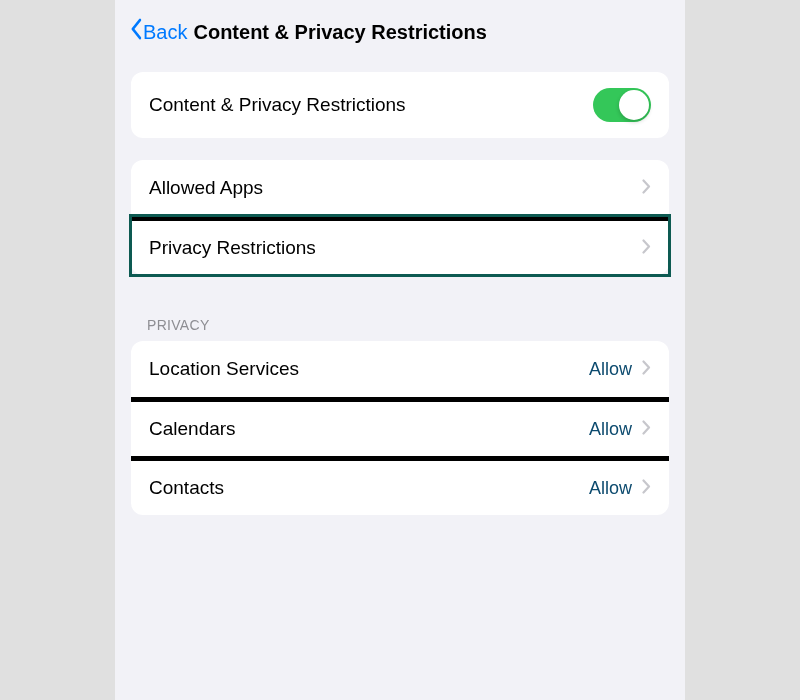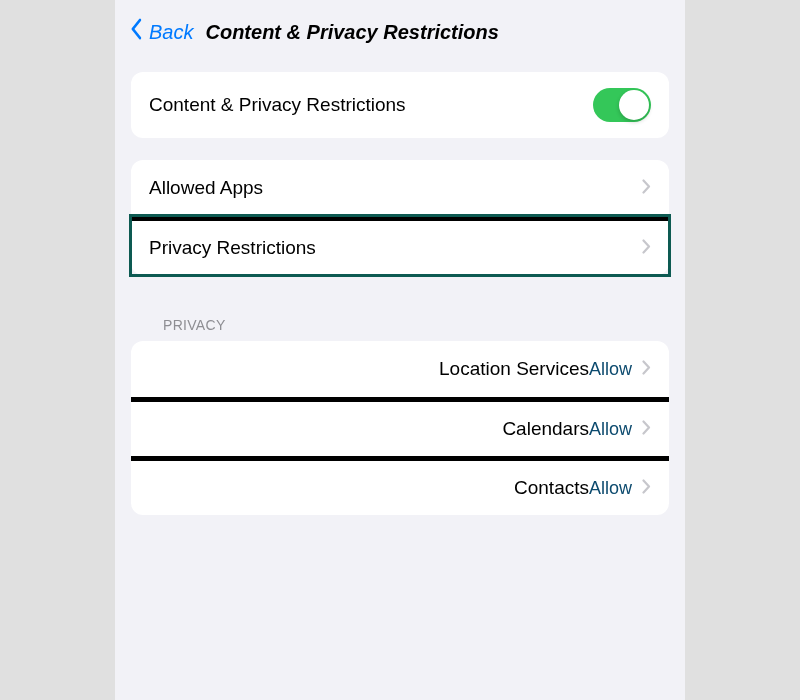--- a/index.html
+++ b/index.html
@@ -15,22 +15,20 @@
     .phone-frame {
       width: 570px;
       background: #f2f2f7;
       min-height: 700px;
       overflow: hidden;
     }
     .nav-bar {
       display: flex;
       align-items: center;
       padding: 18px 14px 16px 14px;
-      gap: 6px;
-      font-style: italic;
     }
     .back-chevron {
       color: #007aff;
       font-size: 24px;
       font-weight: 500;
       display: inline-block;
       transform: scaleX(0.8);
     }
     .back-label {
       color: #007aff;
@@ -49,21 +47,21 @@
       border-radius: 12px;
       overflow: visible;
     }
     .section.group {
       margin-bottom: 32px;
     }
     .section-header {
       font-size: 14px;
       color: #8e8e93;
       text-transform: uppercase;
-      padding: 10px 34px 8px 48px;
+      padding: 10px 34px 8px 32px;
       letter-spacing: 0.3px;
       font-weight: 400;
     }
     .row {
       display: flex;
       align-items: center;
       padding: 16px 18px;
       min-height: 56px;
       position: relative;
       cursor: pointer;
@@ -152,21 +150,21 @@
       <span class="row-label">Privacy Restrictions</span>
       <span class="chevron-right">
         <svg width="9" height="15" viewBox="0 0 9 15" fill="none">
             <path d="M1.5 1.5 L7 7.5 L1.5 13.5" stroke="#c7c7cc" stroke-width="2.2" stroke-linecap="round" stroke-linejoin="round"></path>
           </svg>
       </span>
     </div>
   </div>
 
   <div class="section-header">Privacy</div>
-  <div class="section rounded" style="margin-top:0;text-align:right;">
+  <div class="section rounded" style="margin-top:0;">
     <div class="row">
       <span class="row-label">Location Services</span>
       <span class="row-value">Allow</span>
       <span class="chevron-right">
         <svg width="9" height="15" viewBox="0 0 9 15" fill="none">
             <path d="M1.5 1.5 L7 7.5 L1.5 13.5" stroke="#c7c7cc" stroke-width="2.2" stroke-linecap="round" stroke-linejoin="round"></path>
           </svg>
       </span>
     </div>
     <div class="row">

